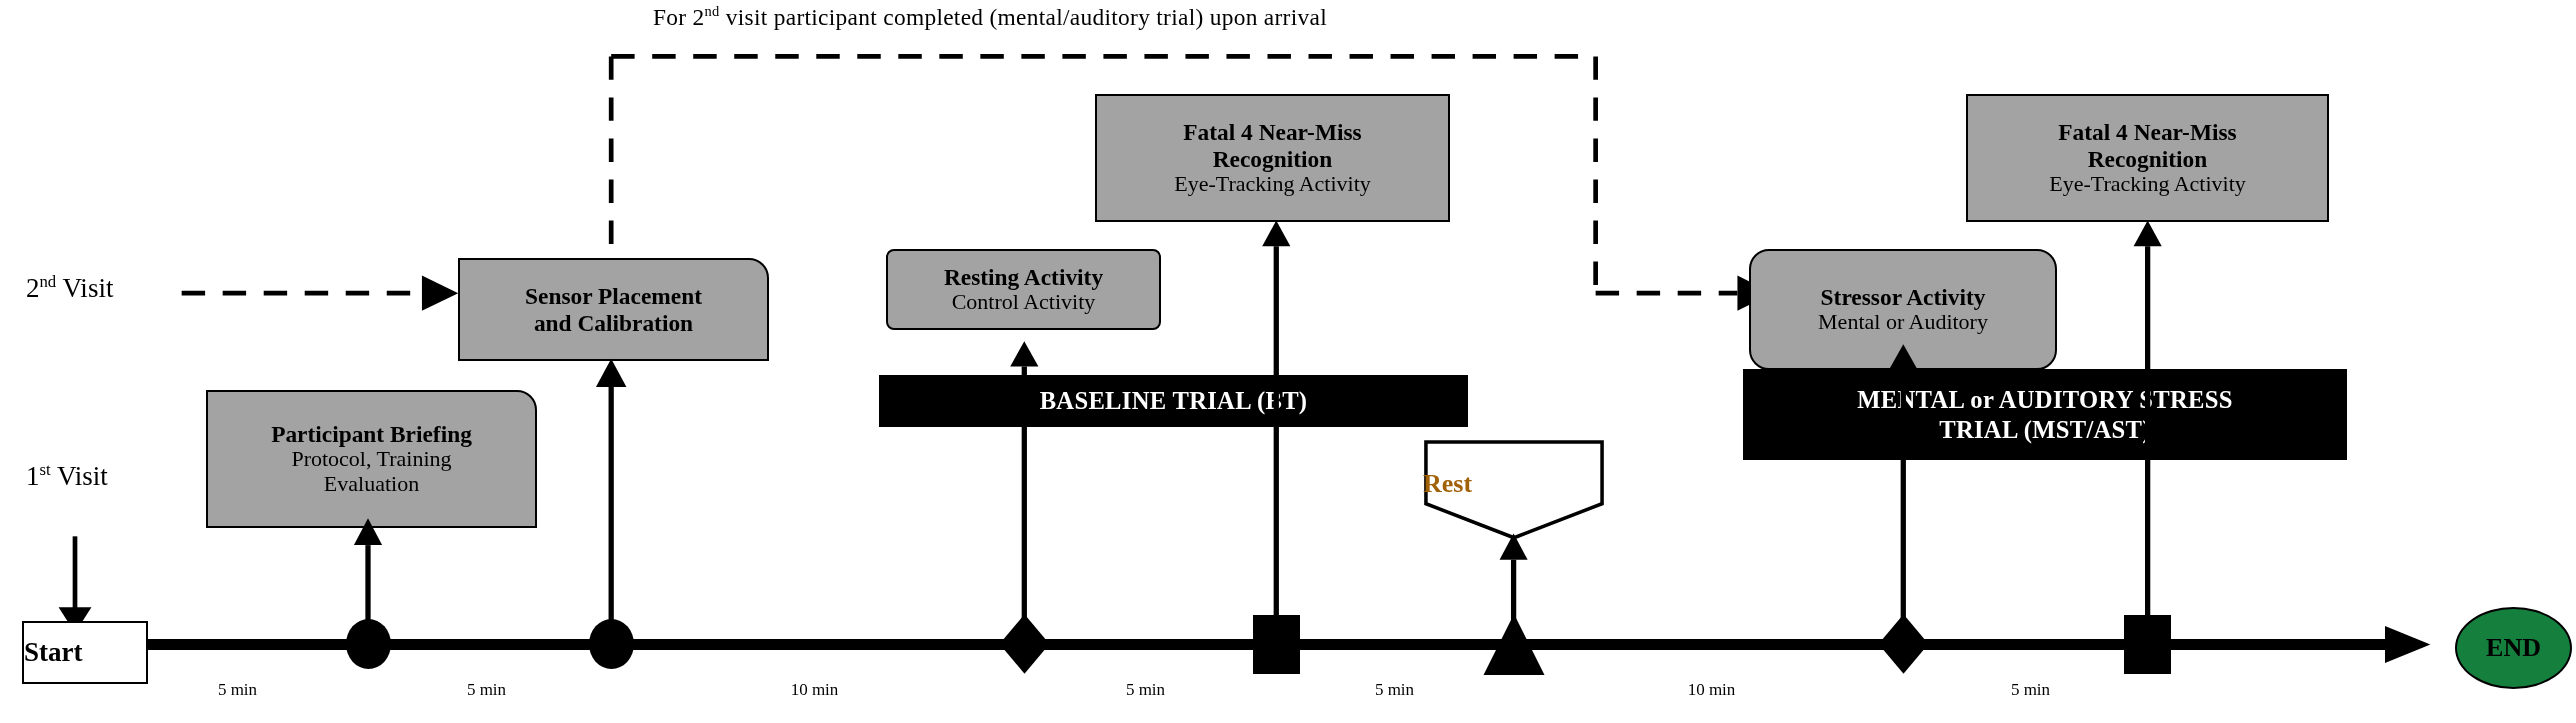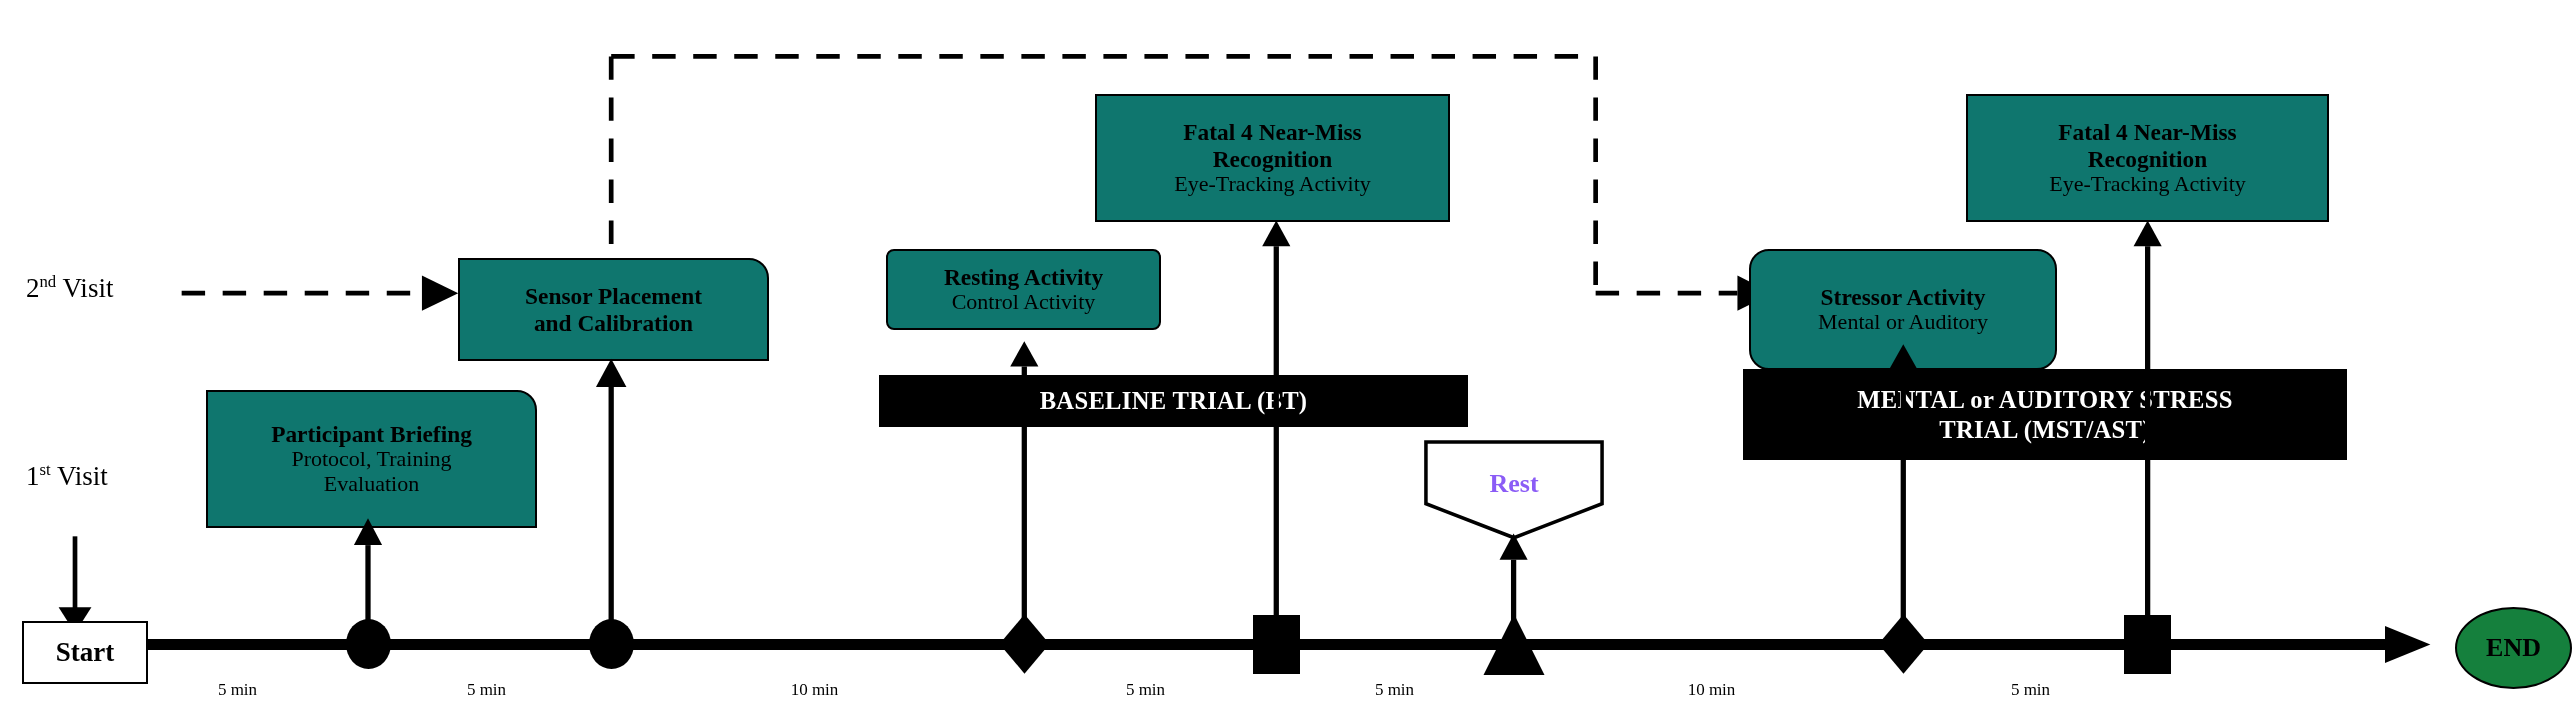--- a/index.html
+++ b/index.html
@@ -14,41 +14,41 @@
     letter-spacing:0.3px;
   }
   .visit-label{
     font-size:27px;font-weight:normal;color:#000;white-space:nowrap;
   }
   .visit-label sup{font-size:.62em;vertical-align:super;}
   .note sup{font-size:.62em;vertical-align:super;}
 
   
   .box{
-    box-sizing:border-box;border:2.9px solid #000;background:#0f766e;
+    box-sizing:border-box;border:2.9px solid #000;background:#a3a3a3;
     display:flex;flex-direction:column;align-items:center;justify-content:center;
     text-align:center;color:#000;line-height:1.12;
   }
   .box .t1{font-weight:bold;font-size:23.4px;white-space:nowrap;}
   .box .t2{font-weight:400;font-size:22px;white-space:nowrap;}
 
   .rc-tr{border-top-right-radius:20px;}
   .rc-all{border-radius:20px;}
 
   
   .bar{
     box-sizing:border-box;background:#000;color:#fff;
     display:flex;align-items:center;justify-content:center;text-align:center;
     font-weight:bold;font-size:24.6px;line-height:1.18;letter-spacing:0.3px;
   }
 
   
   .startbox{
     box-sizing:border-box;border:2.9px solid #000;background:#fff;
-    display:flex;align-items:center;justify-content:center;
+    display:flex;align-items:center;
     font-weight:bold;font-size:27px;color:#000;
   }
   .endell{
     box-sizing:border-box;border:2.9px solid #000;background:#15803d;border-radius:50%;
     display:flex;align-items:center;justify-content:center;
     font-weight:bold;font-size:26px;color:#000;
   }
 
   
   .tl-line{background:#000;}
@@ -59,20 +59,23 @@
   
   .m-circle{background:#000;border-radius:50%;}
   .m-square{background:#000;}
   svg{display:block;overflow:visible;}
 </style>
 </head>
 <body>
 
 <div id="stage">
 
+  <div class="abs note" style="left:653px;top:2.9px;">
+    <span>For 2</span><sup>nd</sup><span> visit  participant  completed  (mental/auditory   trial)  upon  arrival</span>
+  </div>
 
   <svg class="abs" style="left:0;top:0;width:2576px;height:724px;pointer-events:none;" viewBox="0 0 4396 1235" width="2576" height="724">
 
     <path d="M 1043 96 L 2723 96" stroke="#000" stroke-width="8" fill="none" stroke-dasharray="40 30"></path>
 
     <path d="M 1043 96 L 1043 440" stroke="#000" stroke-width="8" fill="none" stroke-dasharray="40 30"></path>
 
     <path d="M 2723 96 L 2723 500" stroke="#000" stroke-width="8" fill="none" stroke-dasharray="40 30"></path>
 
     <path d="M 2723 500 L 2965 500" stroke="#000" stroke-width="8" fill="none" stroke-dasharray="40 30"></path>
@@ -118,21 +121,21 @@
 
   <div class="abs box" style="left:1966px;top:94px;width:363px;height:128px;">
     <div class="t1">Fatal 4 Near-Miss</div>
     <div class="t1">Recognition</div>
     <div class="t2">Eye-Tracking  Activity</div>
   </div>
 
   <svg class="abs" style="left:1423px;top:439px;width:182px;height:103px;" viewBox="0 0 310 175" width="182" height="103">
     <polygon points="5,5 305,5 305,110 155,168 5,110" fill="#fff" stroke="#000" stroke-width="6"></polygon>
   </svg>
-  <div class="abs" style="left:1423px;top:469px;width:182px;text-align:center;font-weight:bold;font-size:26px;color:#8b5cf6;">Rest</div>
+  <div class="abs" style="left:1423px;top:469px;width:182px;text-align:left;font-weight:bold;font-size:26px;color:#a16207;">Rest</div>
 
   <div class="abs bar" style="left:879px;top:375px;width:589px;height:52px;">
     <span>BASELINE TRIAL (BT)</span>
   </div>
 
   <div class="abs bar" style="left:1743px;top:369px;width:604px;height:91px;flex-direction:column;">
     <span>MENTAL or AUDITORY STRESS</span>
     <span>TRIAL (MST/AST)</span>
   </div>
 

